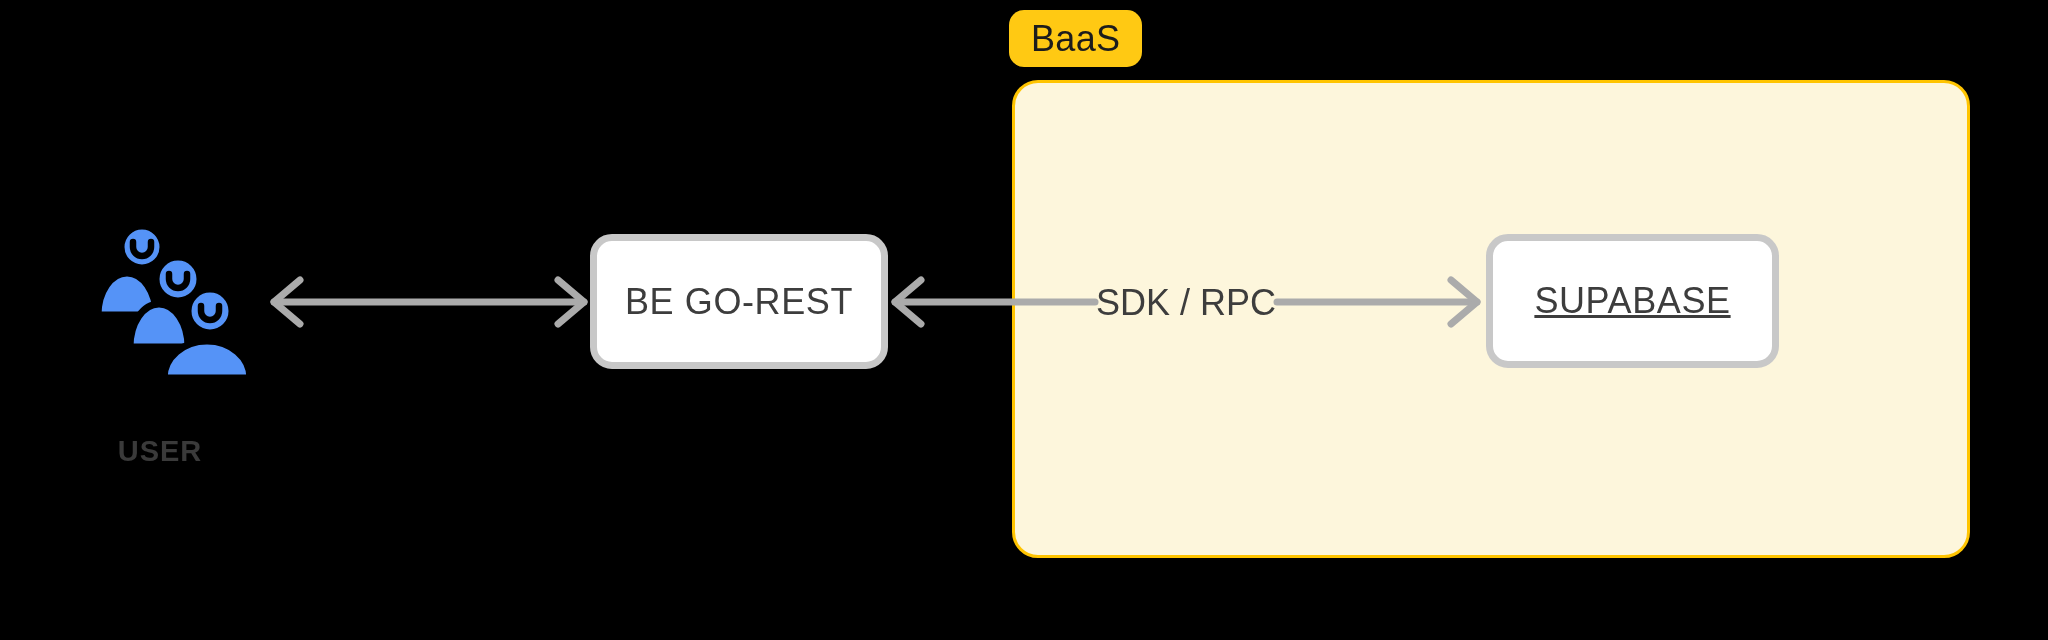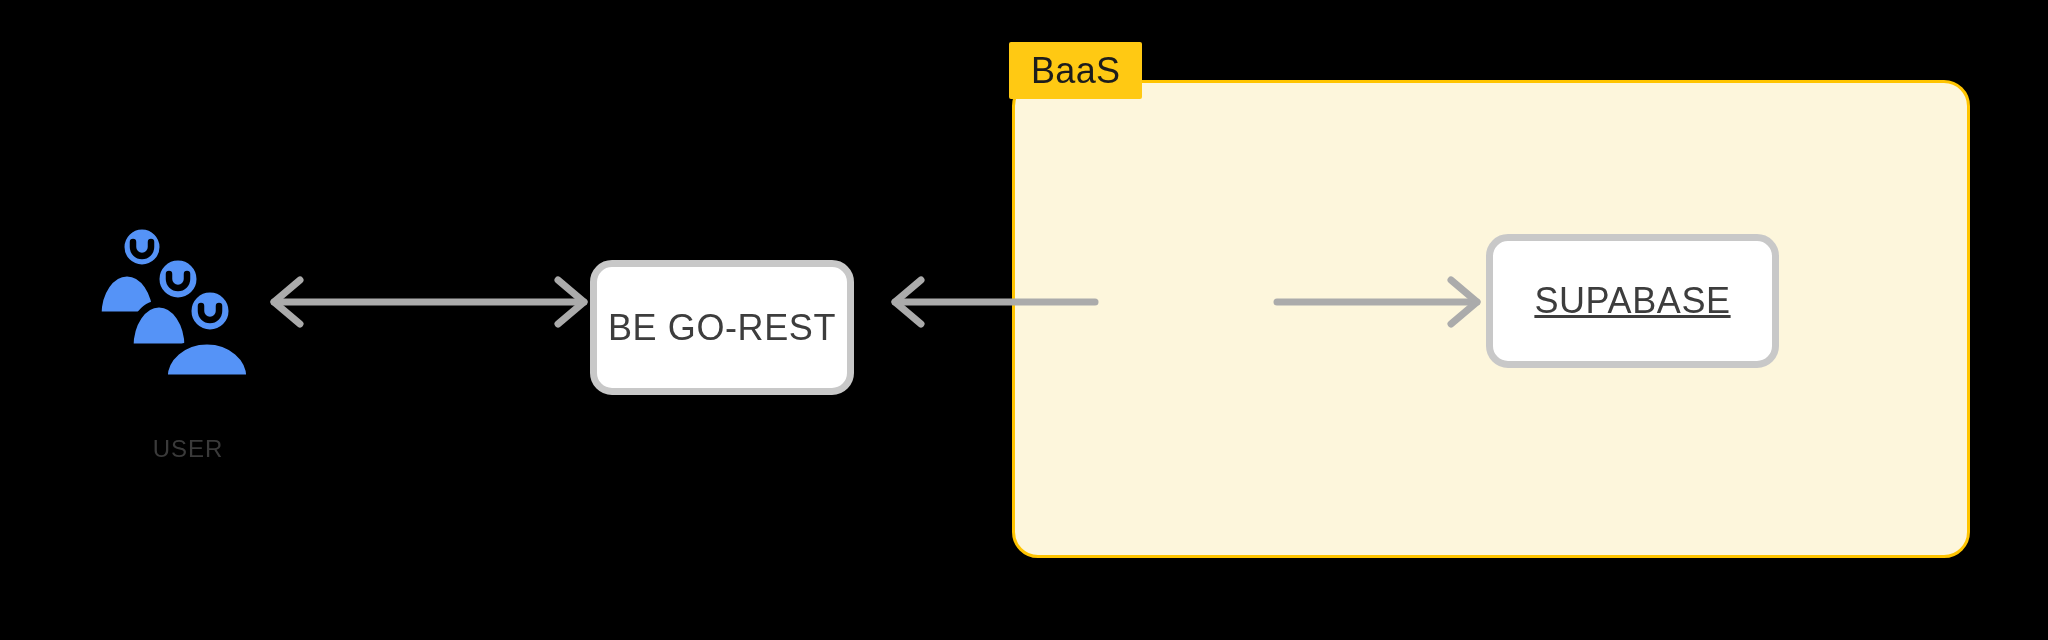--- a/index.html
+++ b/index.html
@@ -31,43 +31,42 @@
     position: absolute;
     left: 1009px;
     top: 10px;
     height: 57px;
     padding: 0 22px;
     display: flex;
     align-items: center;
     justify-content: center;
     background: var(--tag-fill, #FFC913);
     color: var(--tag-text, #1C1C1C);
-    border-radius: 2px;
+    border-radius: 15px;
     font-size: 36px;
     font-weight: 500;
     letter-spacing: 0.3px;
-    margin-top: 32px;
   }
   
   .node {
     position: absolute;
     box-sizing: border-box;
     background: var(--node-fill, #FFFFFF);
     border: 7px solid var(--node-border, #C8C8C8);
     border-radius: 22px;
     display: flex;
     align-items: center;
     justify-content: center;
     font-size: 36px;
     font-weight: 500;
     letter-spacing: 0.6px;
     color: var(--text, #3D3D3D);
     z-index: 3;
   }
-  .node-backend  { left: 590px;  top: 234px; width: 264px; height: 135px; margin-top: 26px; }
+  .node-backend  { left: 590px;  top: 234px; width: 298px; height: 135px; }
   .node-database { left: 1486px; top: 234px; width: 293px; height: 134px; text-decoration: underline; }
   
   .edge-label {
     position: absolute;
     left: 1186px;
     top: 303px;
     transform: translate(-50%, -50%);
     font-size: 36px;
     font-weight: 500;
     color: var(--text, #3D3D3D);
@@ -78,26 +77,26 @@
   .user-figure {
     position: absolute;
     left: 96px;
     top: 221px;
     width: 160px;
     height: 160px;
     z-index: 2;
   }
   .user-label {
     position: absolute;
-    left: 108px;
+    left: 80px;
     top: 435px;
     width: 160px;
     text-align: center;
-    font-size: 24px;
-    font-weight: 400;
+    font-size: 29px;
+    font-weight: 700;
     letter-spacing: 1px;
     color: #3A3A3A;
   }
   
   .arrows {
     position: absolute;
     left: 0;
     top: 0;
     width: 2048px;
     height: 640px;
@@ -157,18 +156,19 @@
       <path class="smile" d="M 105 85 L 105 90 A 9 9 0 0 0 123 90 L 123 85"></path>
     </g>
   </svg>
 
   <div class="user-label">USER</div>
 
   <div class="node node-backend">
     <span>BE GO-REST</span>
   </div>
 
+  <div class="edge-label">SDK / RPC</div>
 
   <div class="node node-database">
     <span>SUPABASE</span>
   </div>
 
 </div>
 
 </body></html>

